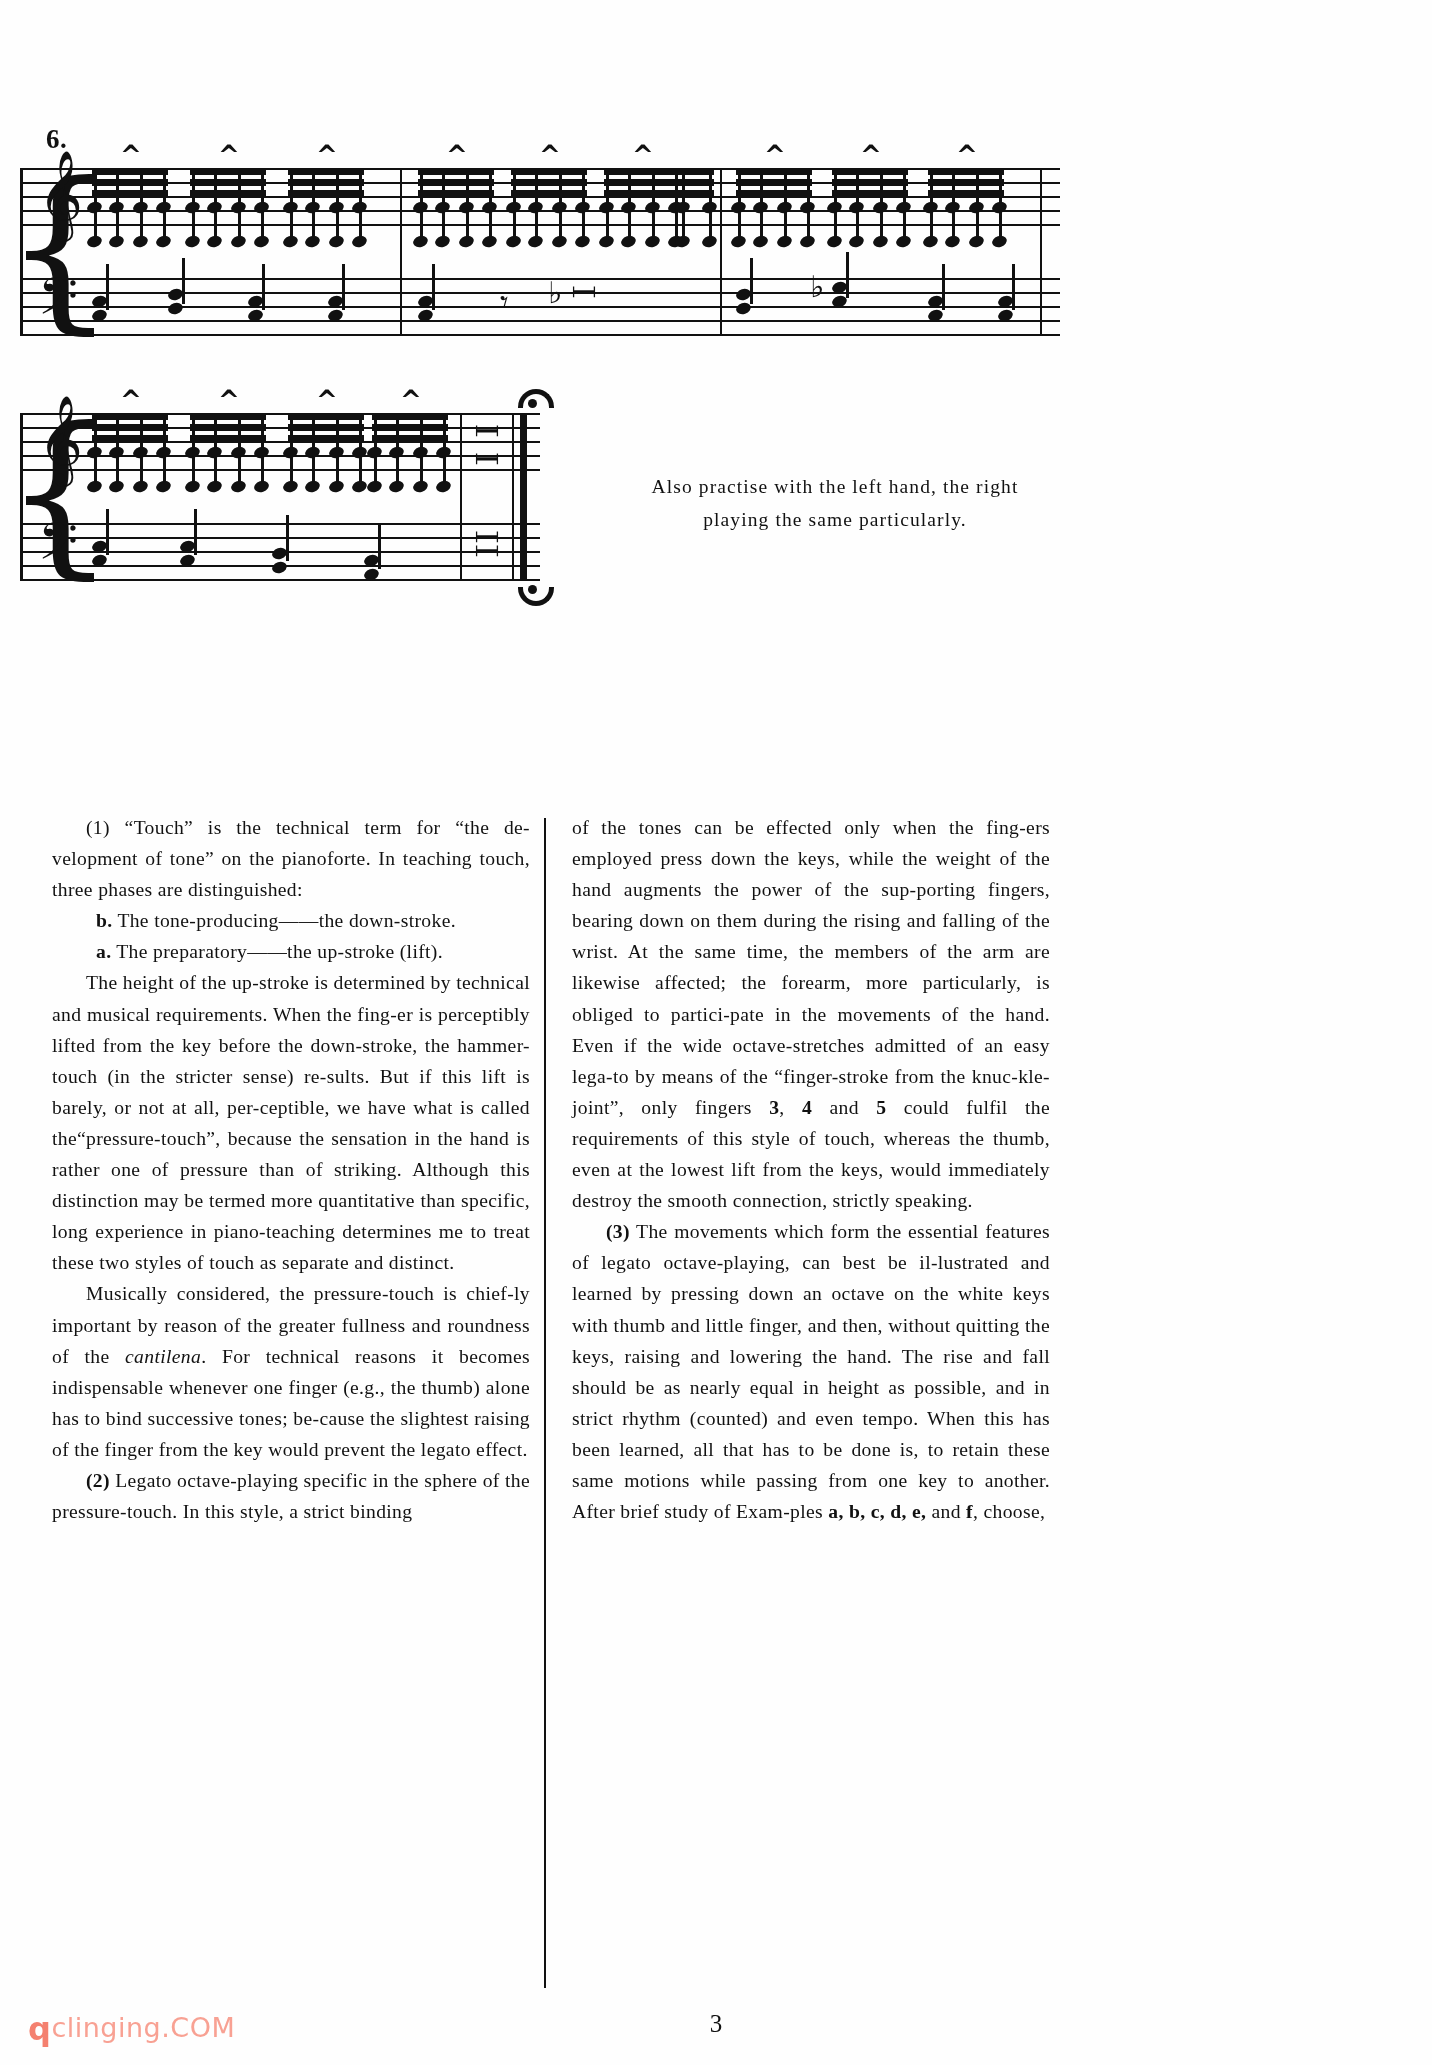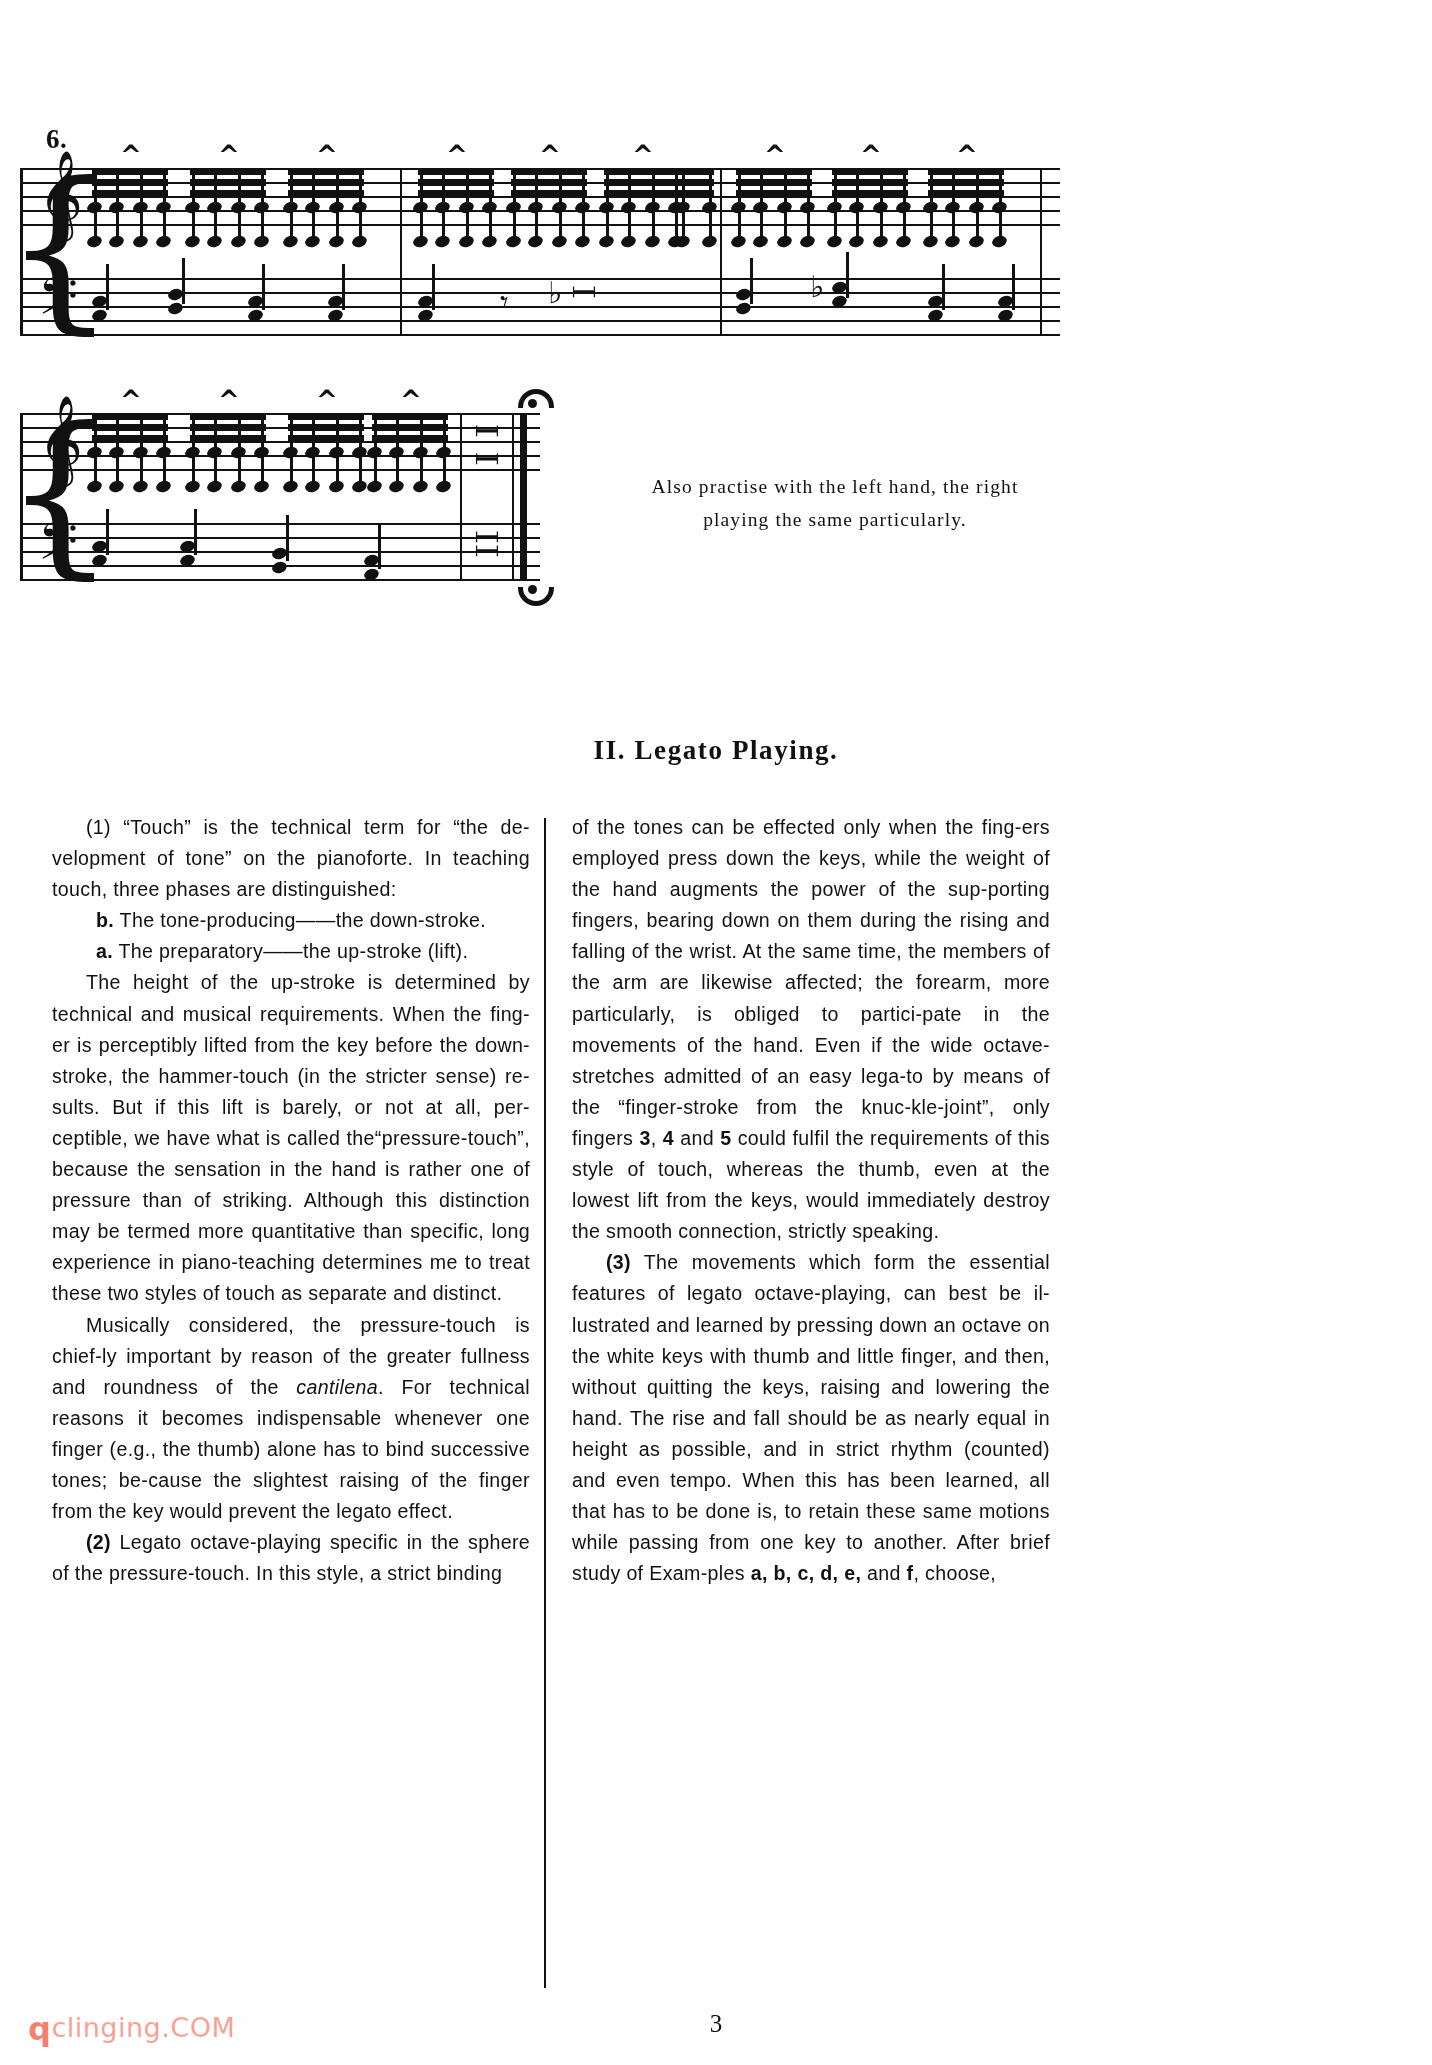--- a/index.html
+++ b/index.html
@@ -94,21 +94,21 @@
   .section-head{
     position:absolute;left:0;top:735px;width:1432px;
     text-align:center;
     font-family:"Liberation Serif",serif;
     font-size:27px;font-weight:bold;letter-spacing:1.6px;color:#111;
   }
 
   
   .columns{position:absolute;left:52px;top:812px;width:1330px;}
   .col{position:absolute;top:0;width:478px;
-    font-family:Liberation Sans, sans-serif;
+    font-family:Liberation Serif, serif;
     font-size:19.6px;line-height:31.1px;color:#111;
     text-align:justify;letter-spacing:0.35px;
   }
   #colL{left:0;}
   #colR{left:520px;}
   .rule{
     position:absolute;left:492px;top:6px;width:2px;height:1170px;background:#111;
   }
   .col p{margin:0;}
   .col p.ind{text-indent:34px;}
@@ -520,21 +520,20 @@
     <div class="repdot" style="left:508px;top:4px;"></div>
     <div class="repbowl" style="left:498px;top:192px;"></div>
     <div class="repdot" style="left:508px;top:190px;"></div>
   </div>
 
   <div class="practise">
     <span class="l1">Also  practise  with  the  left  hand,  the  right</span>
     <span class="l2">playing  the  same  particularly.</span>
   </div>
 
-  <div class="section-head">II.  Legato  Playing.</div>
 
   <div class="columns">
     <div class="rule"></div>
     <div class="col" id="colL">
         <p class="ind"><span>(1)  “Touch” is the technical  term  for “the de-velopment of tone” on the pianoforte.  In teaching touch, three phases are distinguished:</span></p>
         <p class="abc"><span class="bd">b.</span><span> The  tone-producing——the  down-stroke.</span></p>
         <p class="abc"><span class="bd">a.</span><span> The  preparatory——the  up-stroke  (lift).</span></p>
         <p class="ind"><span>The  height  of  the  up-stroke  is  determined  by technical and musical requirements. When the fing-er is perceptibly lifted from the key before the down-stroke,  the  hammer-touch (in the stricter sense) re-sults.  But if this lift is barely, or not at all, per-ceptible, we have what is called the“pressure-touch”, because the sensation in the hand is rather  one  of pressure  than  of  striking.  Although  this distinction may be termed more quantitative  than specific, long experience  in piano-teaching  determines me to treat these  two  styles  of  touch  as  separate  and  distinct.</span></p>
         <p class="ind"><span>Musically  considered,  the  pressure-touch  is chief-ly  important  by reason of  the  greater  fullness  and roundness  of  the  </span><span class="it">cantilena</span><span>.  For technical reasons it becomes indispensable whenever one finger (e.g., the thumb) alone has to bind  successive tones; be-cause  the  slightest  raising  of  the  finger  from  the key  would  prevent  the  legato  effect.</span></p>
         <p class="ind"><span class="bd">(2)</span><span>  Legato  octave-playing  specific  in  the  sphere of the pressure-touch.  In this style, a  strict  binding</span></p>

